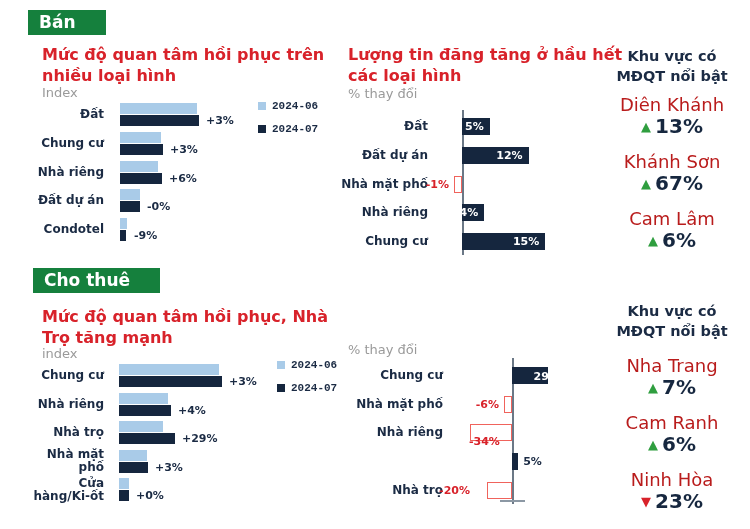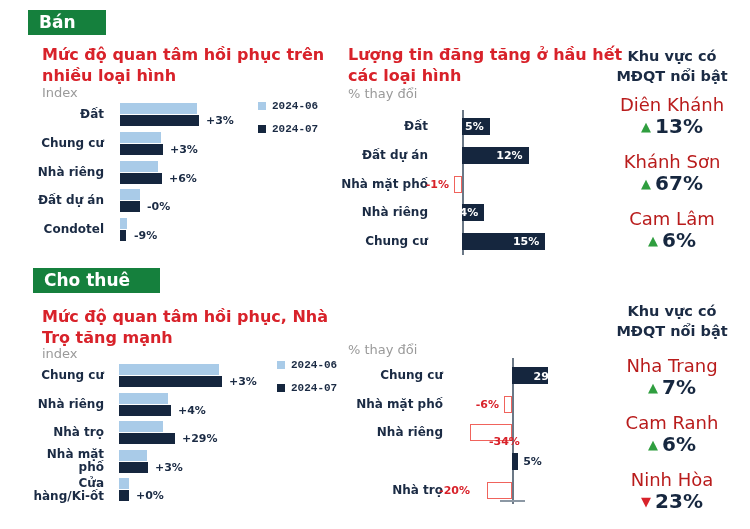--- a/index.html
+++ b/index.html
@@ -193,21 +193,21 @@
       <div class="axis" style="left: 172px; top: 0px; height: 146px;"></div>
       <div class="axis-foot" style="left: 160px; top: 142px; width: 25px;"></div>
       <div class="cat-label" style="left: 0px; top: 9px; width: 103px; height: 17px; padding-right: 0px;">Chung cư</div>
       <div class="bar bar-dark" style="left: 172px; top: 9px; width: 35.96px; height: 17px;"></div>
       <div class="inbar-label" style="left: 172px; top: 9px; width: 29.96px; height: 18px; margin-left: 18px;">29%</div>
       <div class="cat-label" style="left: 0px; top: 37.7px; width: 103px; height: 17px; padding-right: 0px;">Nhà mặt phố</div>
       <div class="bar bar-neg" style="left: 164px; top: 37.7px; width: 8px; height: 17px;"></div>
       <div class="neg-label" style="right: 101px; top: 37.7px; height: 17px;">-6%</div>
       <div class="cat-label" style="left: 0px; top: 66.4px; width: 103px; height: 17px; padding-right: 0px;">Nhà riêng</div>
       <div class="bar bar-neg" style="left: 129.84px; top: 66.4px; width: 42.16px; height: 17px;"></div>
-      <div class="neg-label" style="left: 149px; top: 66.4px; height: 35px;">-34%</div>
+      <div class="neg-label" style="left: 129px; top: 66.4px; height: 35px;">-34%</div>
       <div class="bar bar-dark" style="left: 172px; top: 95.1px; width: 6.2px; height: 17px;"></div>
       <div class="pos-out-label" style="left: 183.2px; top: 95.1px; height: 17px;">5%</div>
       <div class="cat-label" style="left: 0px; top: 123.8px; width: 103px; height: 17px; padding-right: 0px;">Nhà trọ</div>
       <div class="bar bar-neg" style="left: 147.2px; top: 123.8px; width: 24.8px; height: 17px;"></div>
       <div class="neg-label" style="right: 130px; top: 123.8px; height: 17px; margin-left: 20px;">-20%</div>
     </div>
 
   <div class="rc-header" style="left:606px; top:301px; width:132px;">Khu vực có
 MĐQT nổi bật</div>
   <div class="regions" id="regionsB" style="left:608px; top:358px;">

